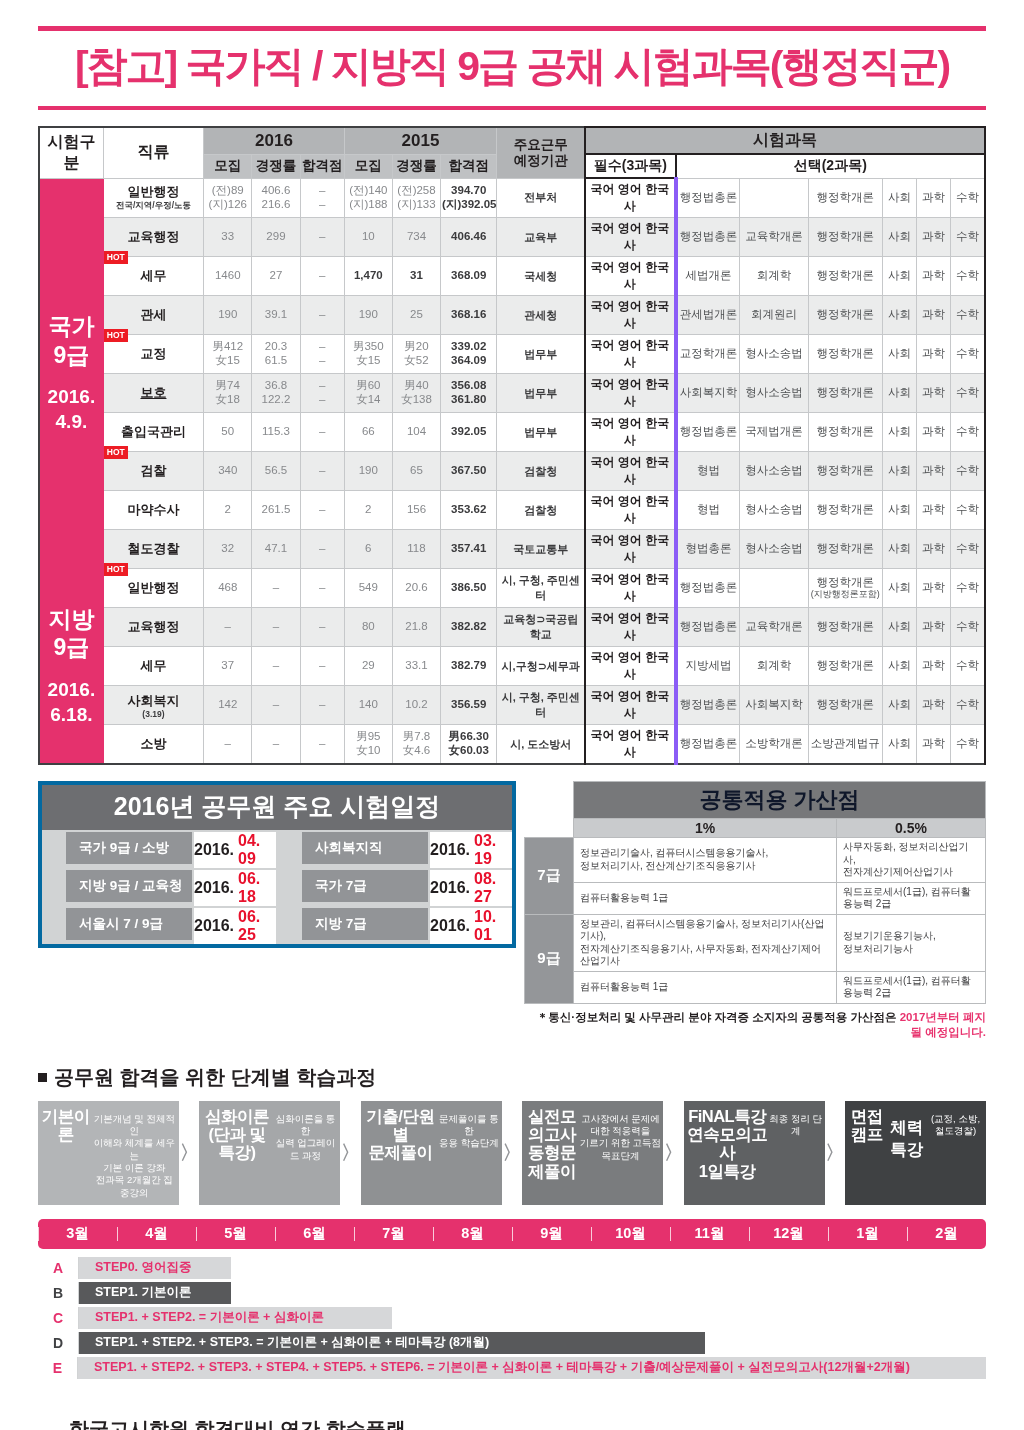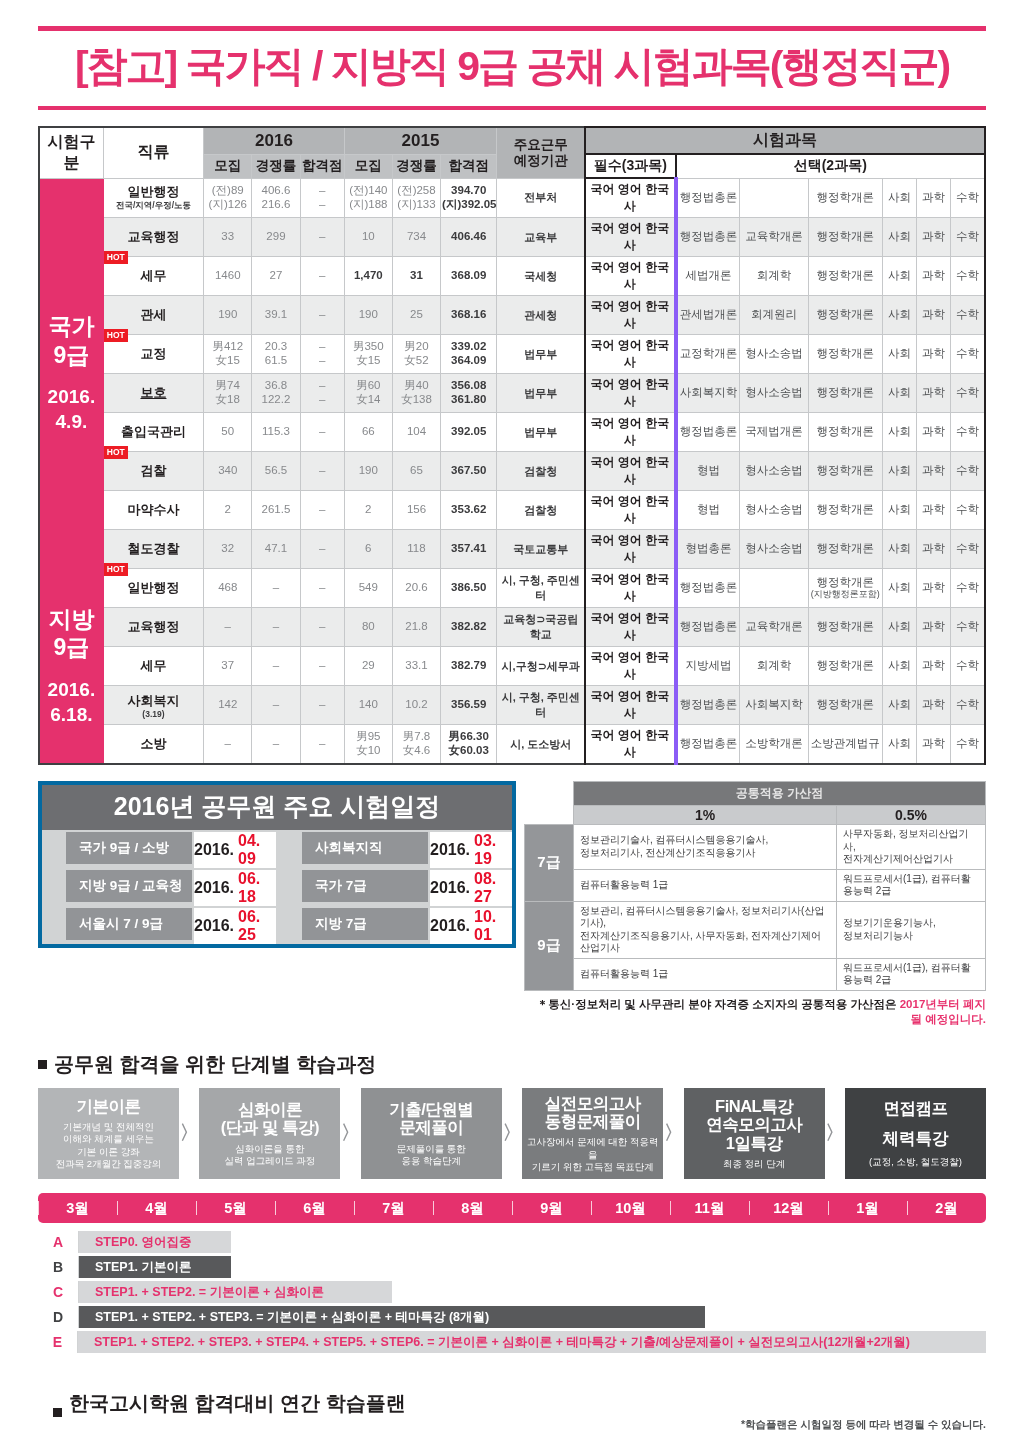--- a/index.html
+++ b/index.html
@@ -42,33 +42,33 @@
   .sched { width:470px; display:grid; grid-template-columns:150px 1fr 150px 1fr; gap:2px; background:#d1d3d4; border:4px solid #0369a1; }
   .sched-title { grid-column:1 / span 4; background:#6d6e71; color:#fff; font-size:25px; font-weight:700; text-align:center; padding:5px 0 7px; }
   .sched-label { background:#929497; color:#fff; font-weight:700; font-size:13.5px; display:flex; align-items:center; padding-left:13px; height:32px;margin-left:24px; }
   .sched-date { background:#fff; font-weight:700; font-size:16px; display:flex; align-items:center; justify-content:center; }
   .sched-date .red { color:#e8112d; margin-left:4px; }
 
   .bonus-wrap { width:462px; }
   table.bonus { border-collapse:collapse; width:100%; }
   .bonus th, .bonus td { border:1px solid #b9bbbd; }
   .bonus .corner { background:#fff; border:none; border-right:1px solid #b9bbbd; border-bottom:1px solid #b9bbbd; }
-  .bonus .bonus-title { background:#77787a; color:#e5e5e5; font-size:12px; font-weight:700; text-align:center; padding:3px 0; }
+  .bonus .bonus-title { background:#77787a; color:#0f172a; font-size:22px; font-weight:700; text-align:center; padding:3px 0; }
   .bonus .pct { background:#c9cbcd; font-size:14px; font-weight:700; text-align:center; padding:1px 0; }
   .bonus .grade { background:#949699; color:#fff; font-size:15px; font-weight:700; text-align:center; width:46px; }
   .bonus td.cell { background:#fff; font-size:10px; color:#3b3b3d; padding:3px 6px; line-height:1.25; white-space:pre-line; }
   .bonus td.c1 { width:250px; }
   .bonus-foot { margin-top:6px; text-align:right; font-size:11.5px; font-weight:700; }
   .bonus-foot .red { color:#e8336e; }
 
   
   .section-title { margin:24px 0 10px; font-size:20px; font-weight:700; display:flex; align-items:center; }
   .section-title .sq { width:9px; height:9px; background:#231f20; margin-right:7px; display:inline-block; }
   .flow { display:flex; width:948px; }
-  .flow-box { width:141px; min-height:90px; color:#fff; text-align:center; display:flex; flex-direction:column; justify-content:center; padding:6px 2px; box-sizing:border-box; }
+  .flow-box { width:141px; min-height:90px; color:#fff; text-align:center; display:flex; justify-content:center; padding:6px 2px; box-sizing:border-box; }
   .flow-box .t { font-size:16.5px; font-weight:700; line-height:1.12; white-space:pre-line; letter-spacing:-0.5px; }
   .flow-box .t2 { font-size:16.5px; font-weight:700; margin-top:10px; }
   .flow-box .s { font-size:9.5px; margin-top:6px; line-height:1.3; white-space:pre-line; }
   .flow-sep { flex:1; display:flex; align-items:center; justify-content:center; color:#939598; font-size:19px; font-weight:700; }
   .fb0{background:#b3b5b7;} .fb1{background:#a5a7a9;} .fb2{background:#8f9193;}
   .fb3{background:#7a7c7e;} .fb4{background:#5f6163;} .fb5{background:#3f4143;}
 
   
   .months { display:flex; background:#e5316d; border-radius:5px; height:30px; align-items:stretch; margin-top:14px; }
   .months .m { flex:1; position:relative; display:flex; align-items:center; justify-content:center; color:#fff; font-size:14.5px; font-weight:700; }

